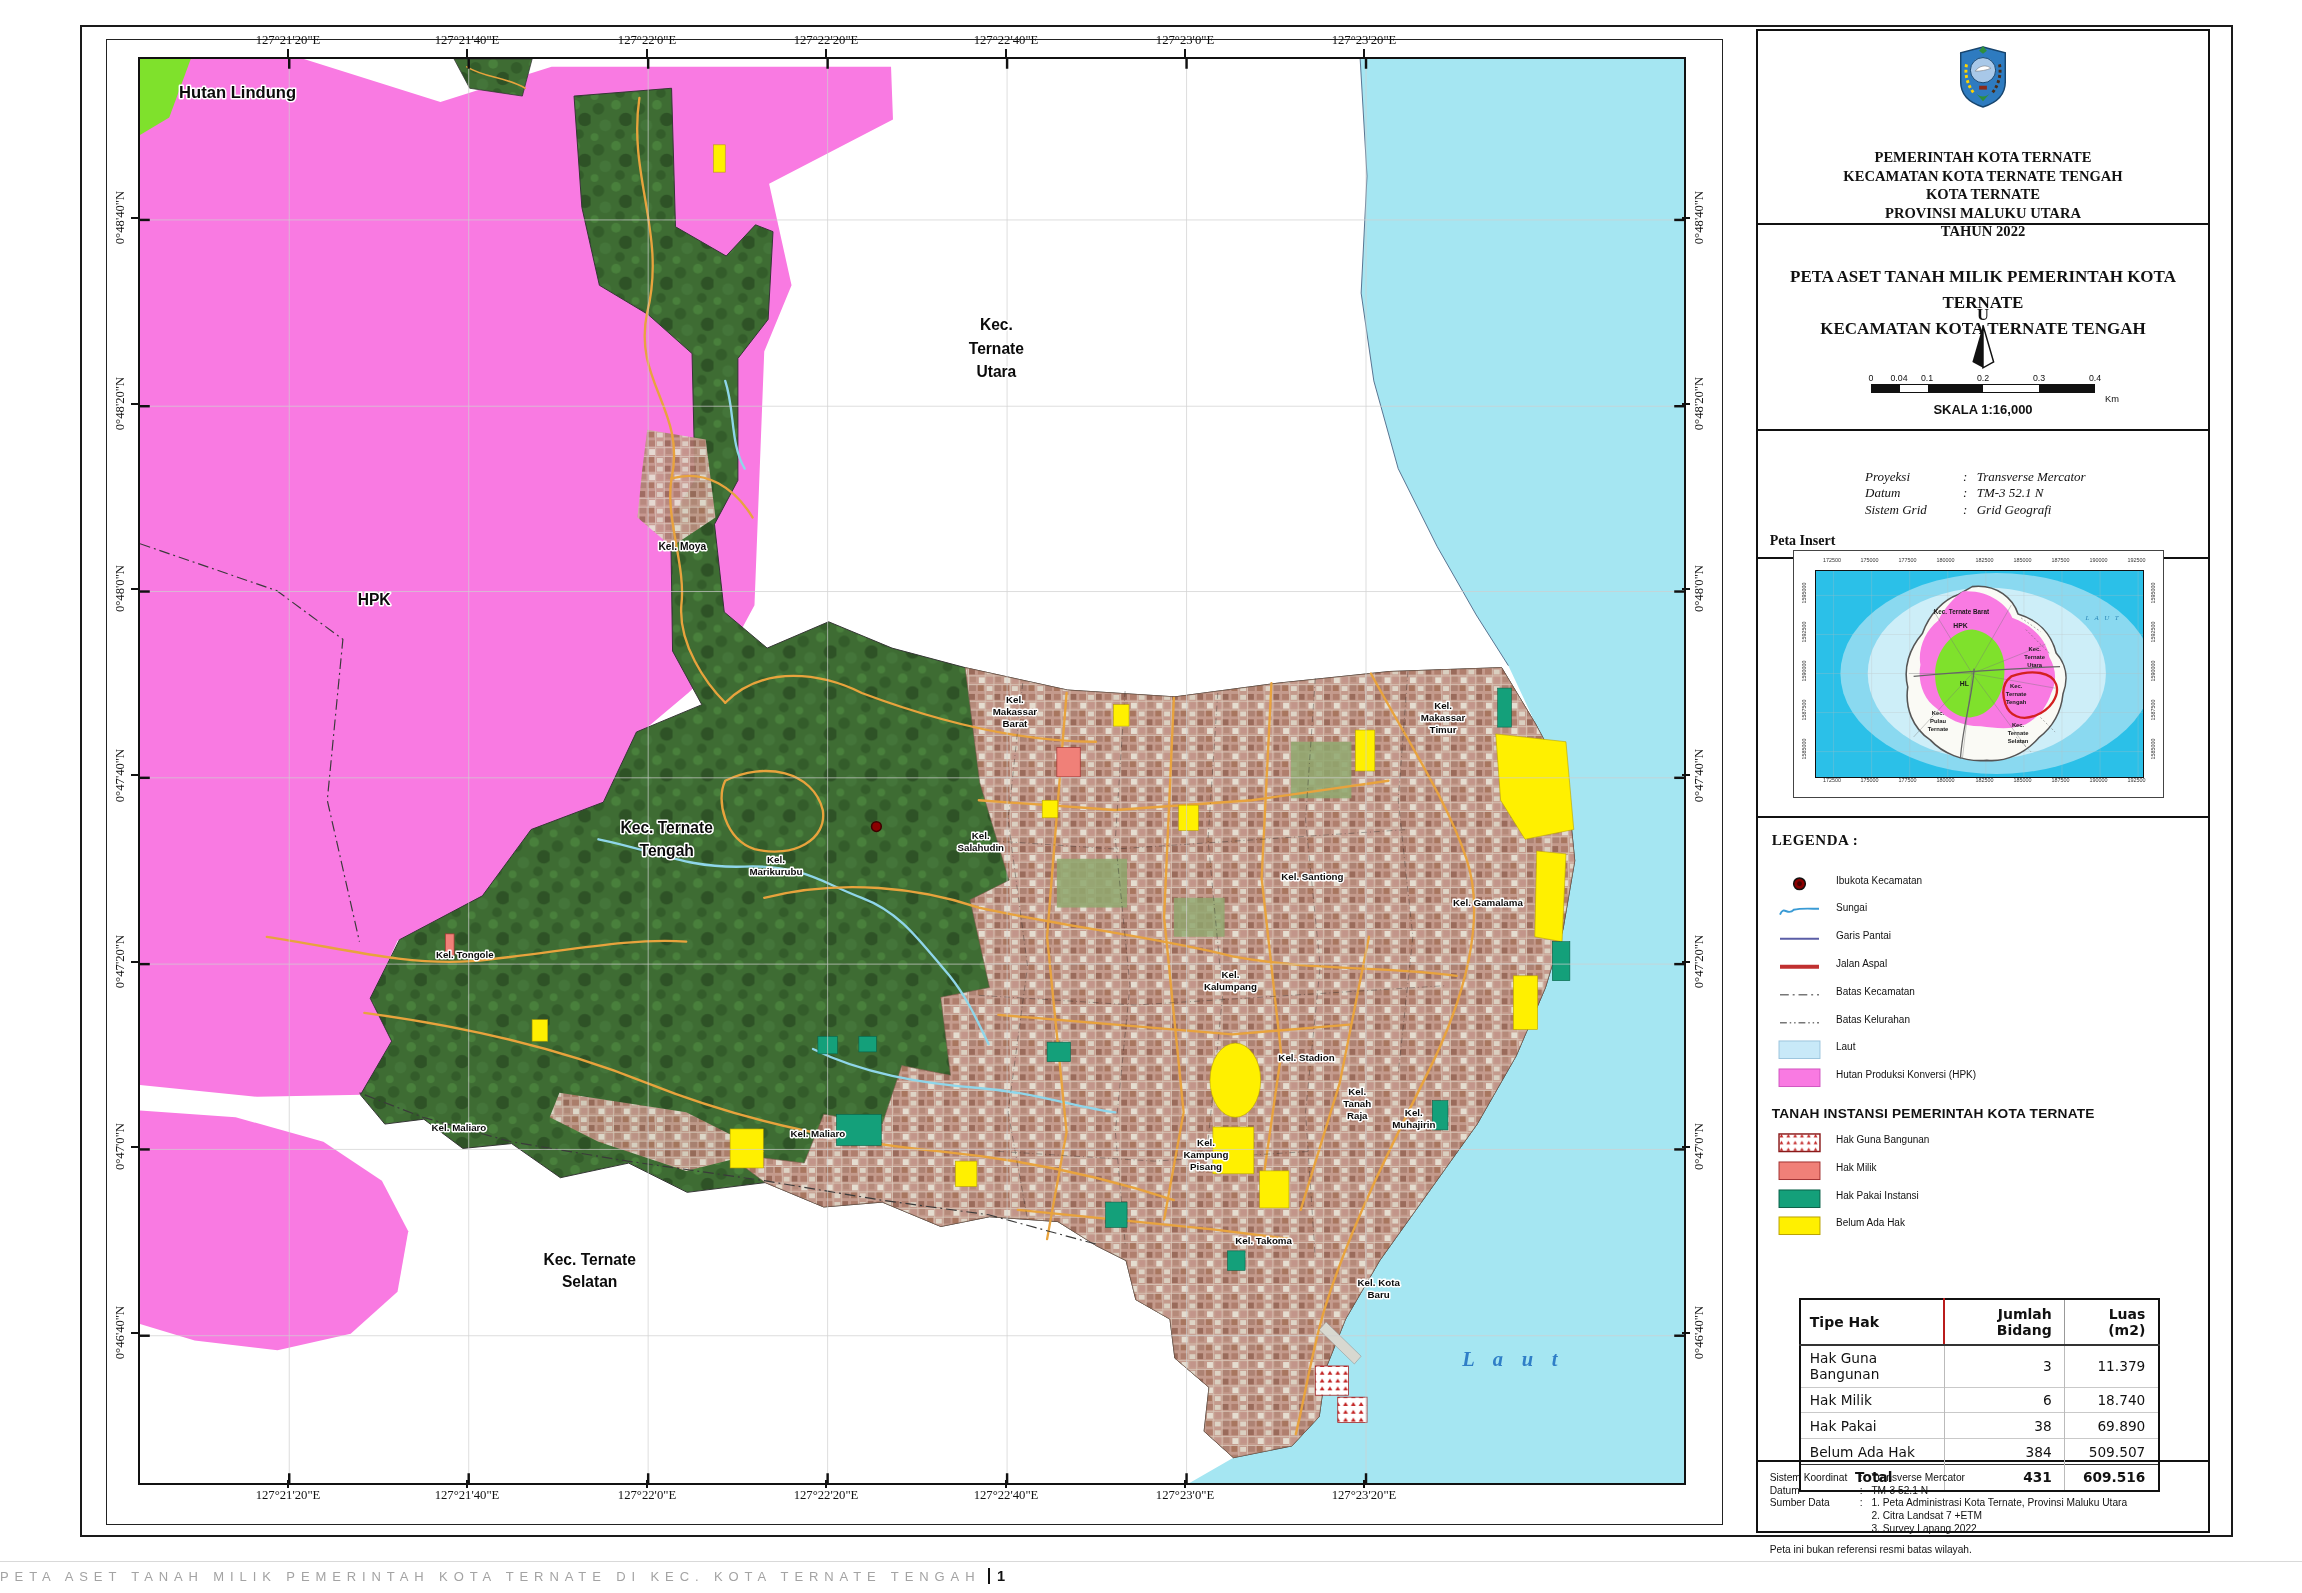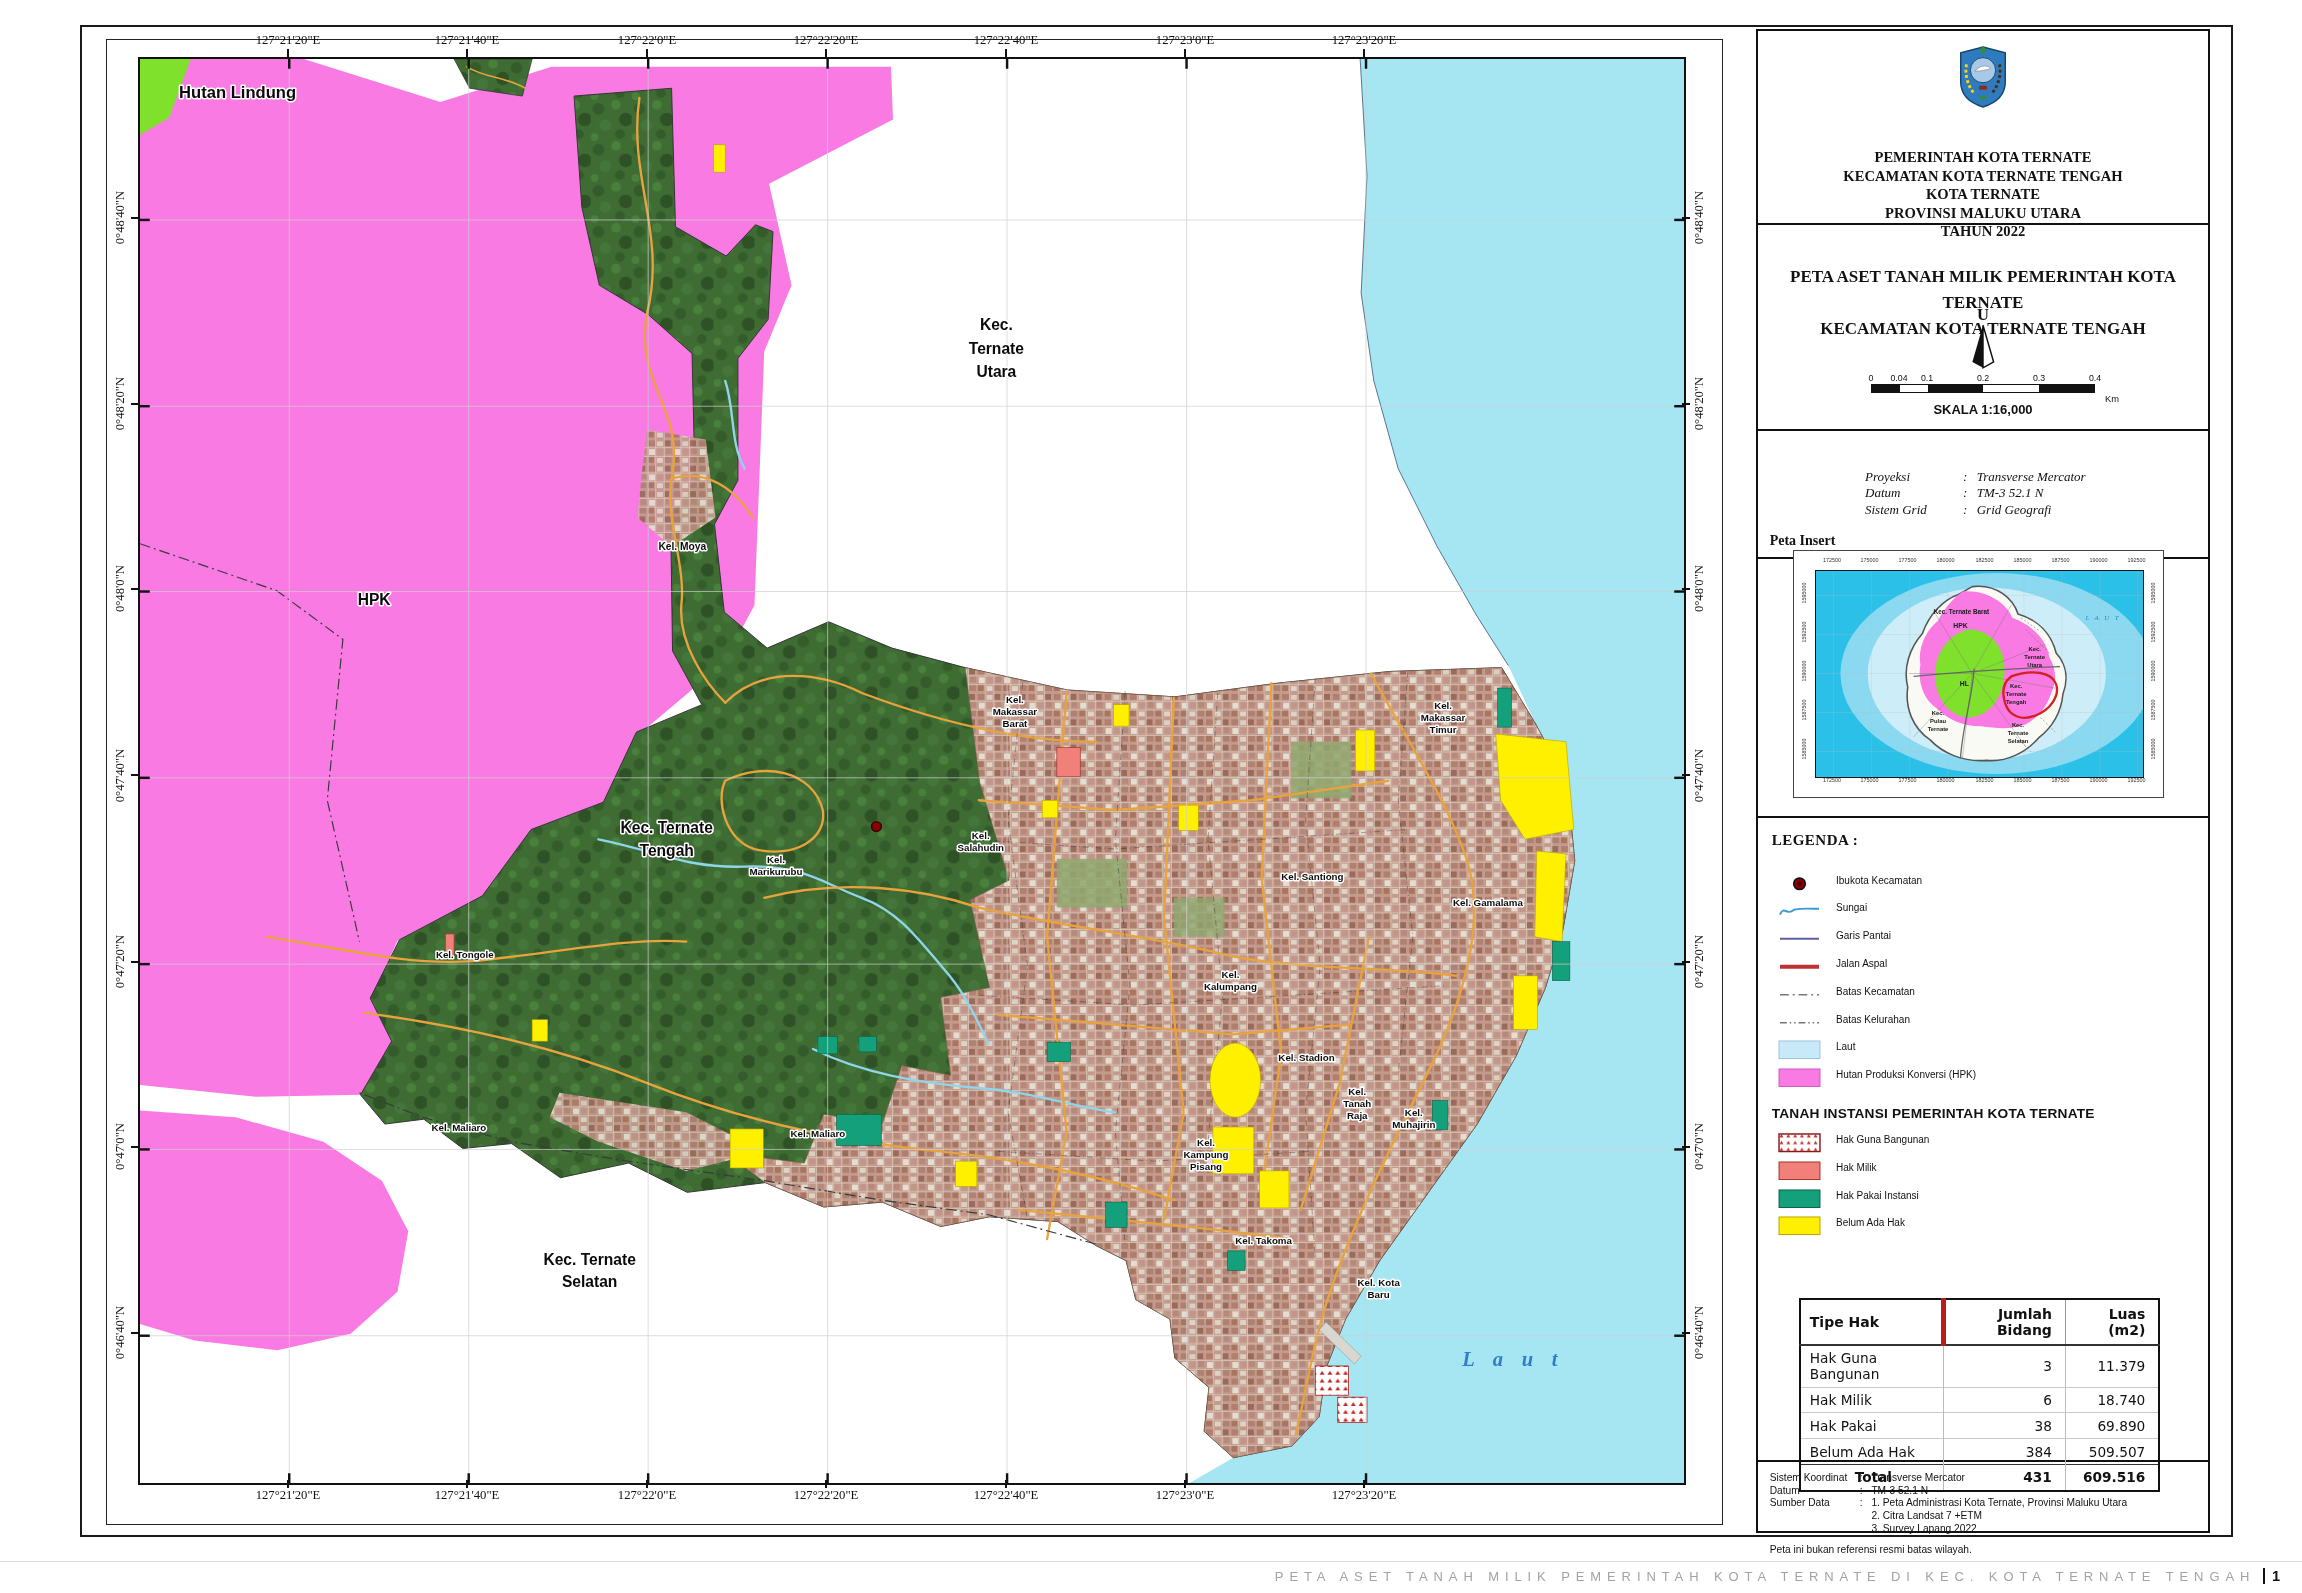--- a/index.html
+++ b/index.html
@@ -50,35 +50,35 @@
   .leglab{position:absolute;left:78px;top:2px;font-size:10px;color:#111;}
   #tanahheading{position:absolute;left:13.7px;font-weight:bold;font-size:13.7px;letter-spacing:0.2px;}
   
   #asettable{position:absolute;left:41px;width:361px;border-collapse:collapse;font-family:"DejaVu Sans","Liberation Sans",sans-serif;font-size:13.7px;color:#111;}
   #asettable th{border-bottom:2px solid #333;font-size:14px;padding:5.9px 3.9px;}
   #asettable td{padding:4.4px 5.9px;border-top:1px solid #c9c9c9;}
   #asettable .c1{text-align:left;padding-left:8.8px;}
   #asettable .c2,#asettable .c3{text-align:right;padding-right:12.7px;}
   #asettable td.c1{border-right:1px solid #bbb;}
   #asettable td.c2{border-right:1px solid #bbb;}
-  #asettable th.c1{border-right:5px solid #b91c1c;}
+  #asettable th.c1{border-right:2px solid #b91c1c;}
   #asettable th.c2{border-right:1px solid #999;}
   #asettable tr.total td{font-weight:bold;border-top:1.8px solid #333;}
   #asettable tr.total .c1{text-align:center;}
   table.outer{border:2px solid #111;}
   
   #infobox{padding:9.8px 0 0 11.7px;font-size:10.2px;line-height:12.7px;color:#111;}
   .inforow{display:flex;}
   .infolab{width:90px;}
   .infocol{width:11.7px;}
   .infoval{white-space:pre-line;}
   #infonote{margin-top:8.8px;font-size:10.2px;}
   
   #botline{left:0;top:1561px;width:2303px;height:1px;background:#d9d9d9;}
-  #botstrip{left:8px;top:1568px;width:2272px;text-align:right;font-size:13px;letter-spacing:5.9px;color:#a3a3a3;white-space:nowrap;}
+  #botstrip{left:0;top:1568px;width:2272px;font-size:13px;letter-spacing:5.9px;color:#a3a3a3;white-space:nowrap;}
   #botpage{color:#111;font-weight:bold;font-size:14.6px;letter-spacing:0;border-left:2.4px solid #111;padding-left:6.8px;margin-left:7.8px;}
   
   text.maplab{font-family:"Liberation Sans",sans-serif;fill:#0b0b0b;paint-order:stroke;stroke:#ffffff;stroke-width:3px;stroke-linejoin:round;}
   text.sealab{font-family:"Liberation Serif",serif;}
 </style>
 </head>
 <body>
 
 <div id="sheet" class="abs"></div>
 <div id="neatline" class="abs"></div>

